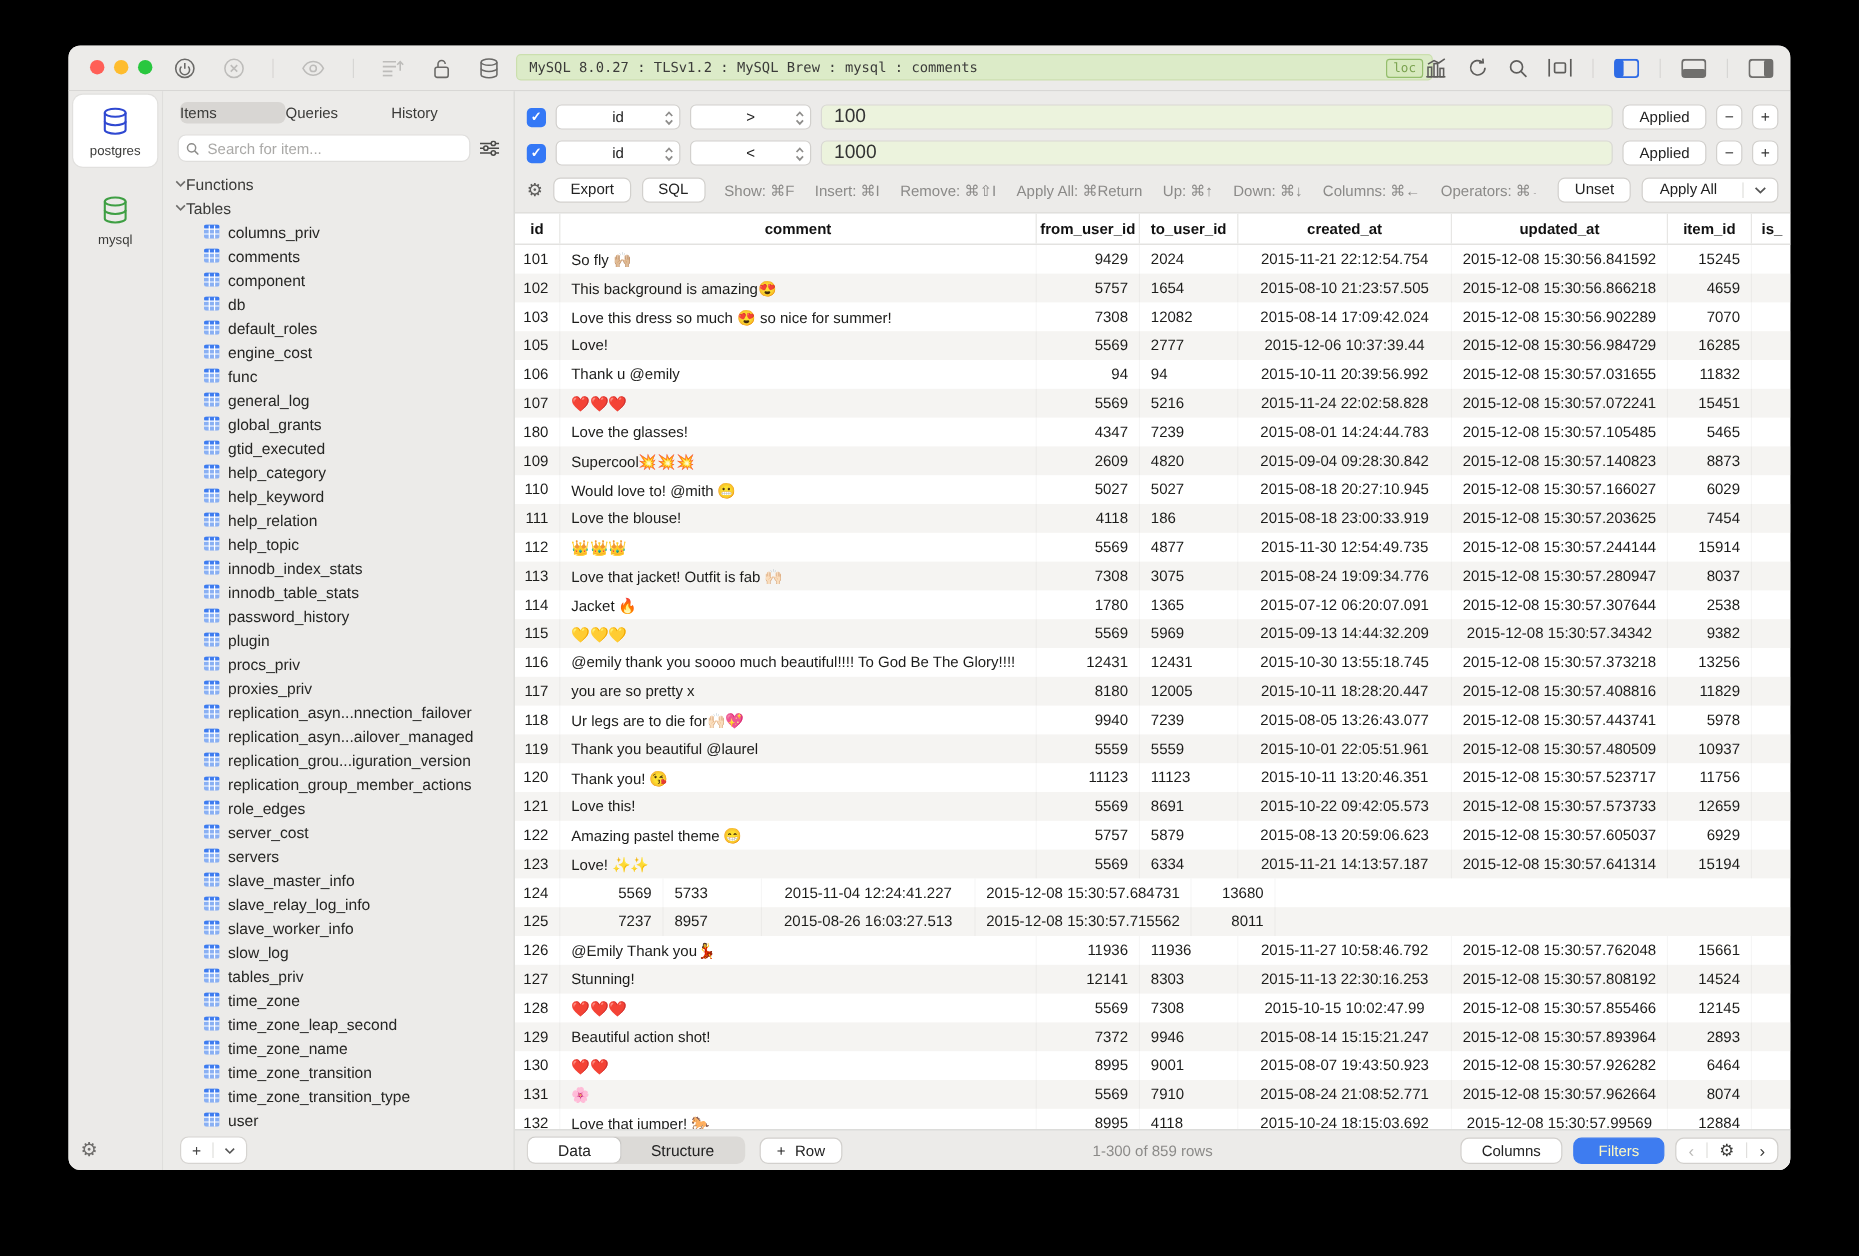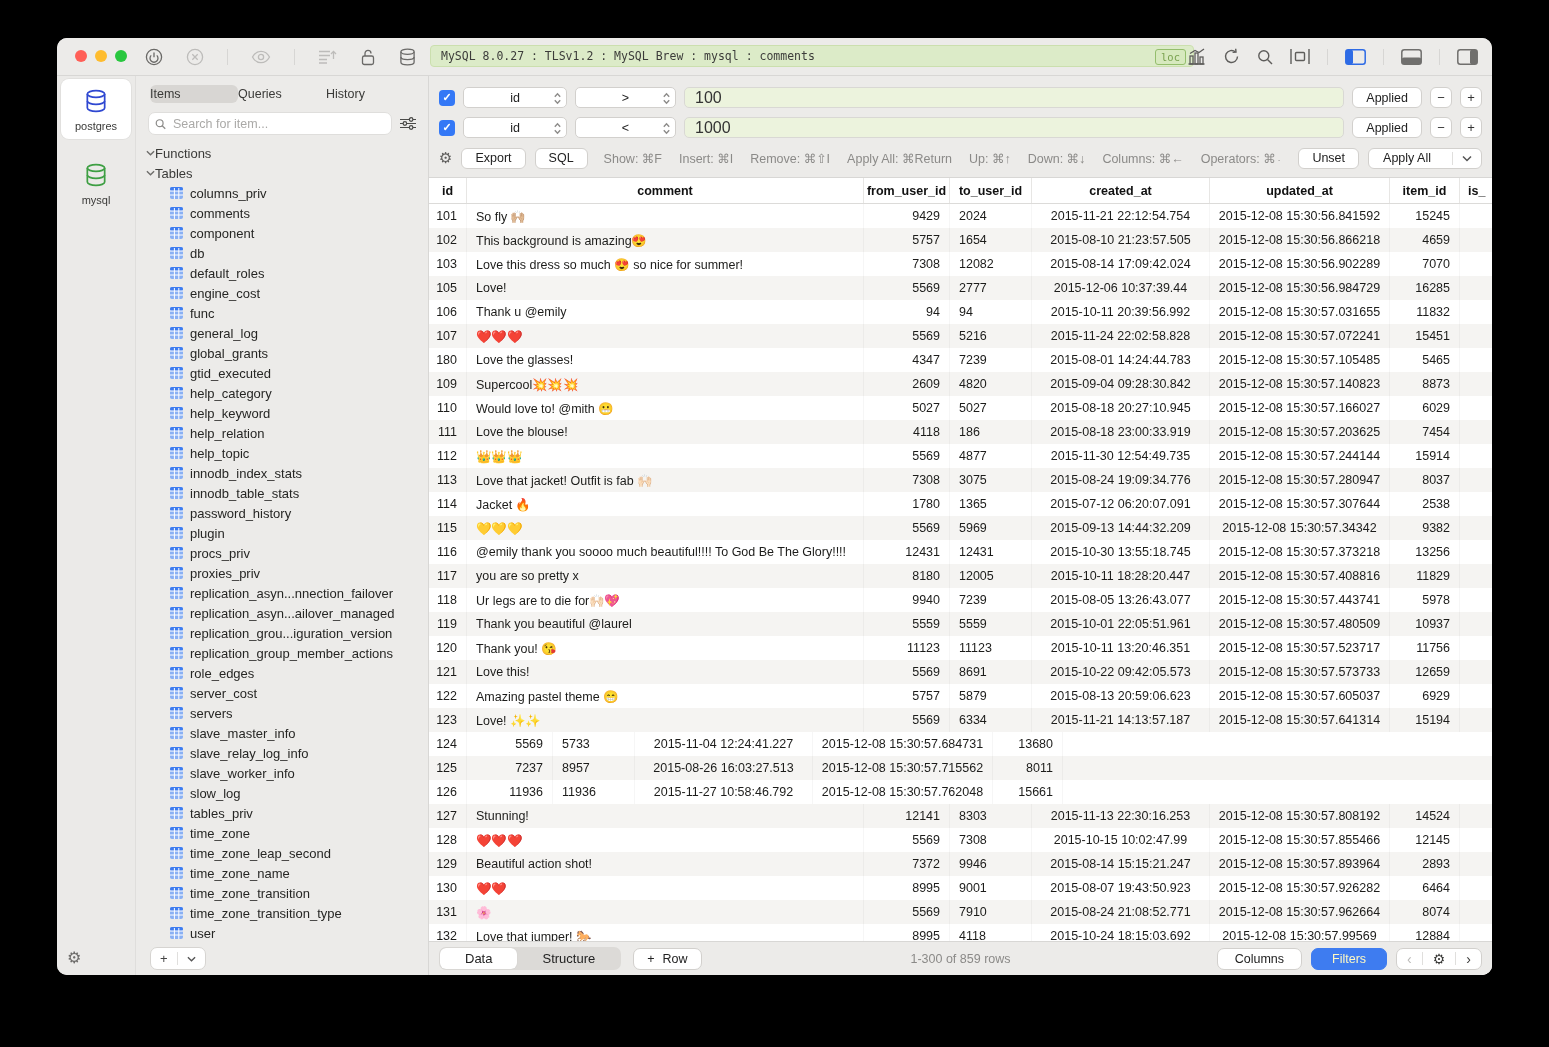--- a/index.html
+++ b/index.html
@@ -916,20 +916,21 @@
               <div class="gcell colw0 a-r">125</div>
               <div class="gcell colw2 a-r">7237</div>
               <div class="gcell colw3 a-l">8957</div>
               <div class="gcell colw4 a-c">2015-08-26 16:03:27.513</div>
               <div class="gcell colw5 a-c">2015-12-08 15:30:57.715562</div>
               <div class="gcell colw6 a-r">8011</div>
               <div class="gcell colw7 a-l"></div>
             </div>
             <div class="grow">
               <div class="gcell colw0 a-r">126</div>
+              <div class="gcell colw1 a-l">@Emily Thank you💃</div>
               <div class="gcell colw2 a-r">11936</div>
               <div class="gcell colw3 a-l">11936</div>
               <div class="gcell colw4 a-c">2015-11-27 10:58:46.792</div>
               <div class="gcell colw5 a-c">2015-12-08 15:30:57.762048</div>
               <div class="gcell colw6 a-r">15661</div>
               <div class="gcell colw7 a-l"></div>
             </div>
             <div class="grow alt">
               <div class="gcell colw0 a-r">127</div>
               <div class="gcell colw1 a-l">Stunning!</div>

